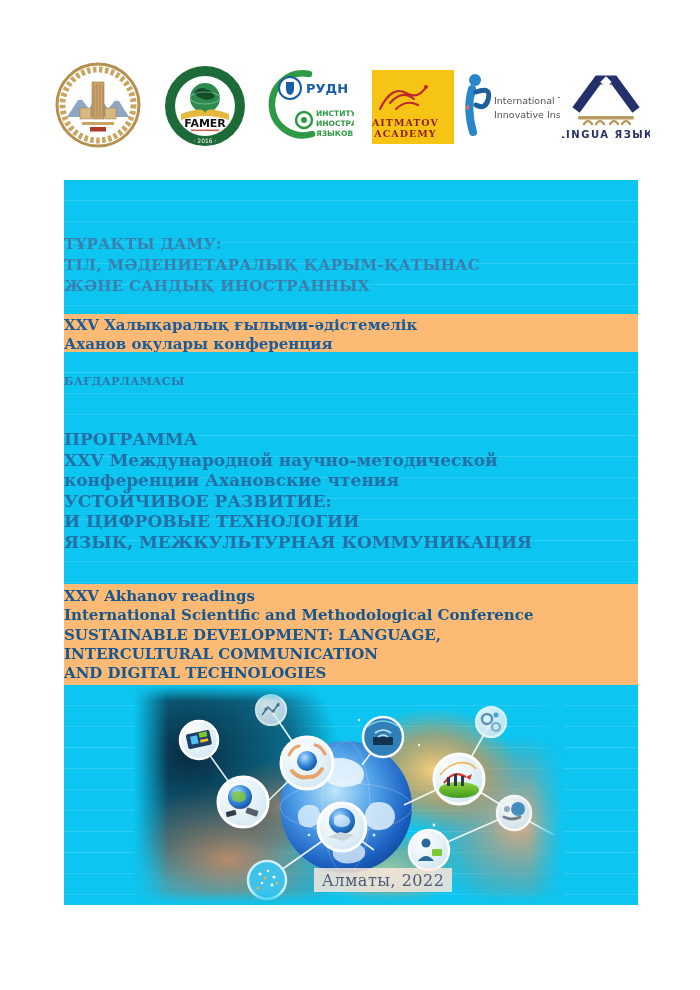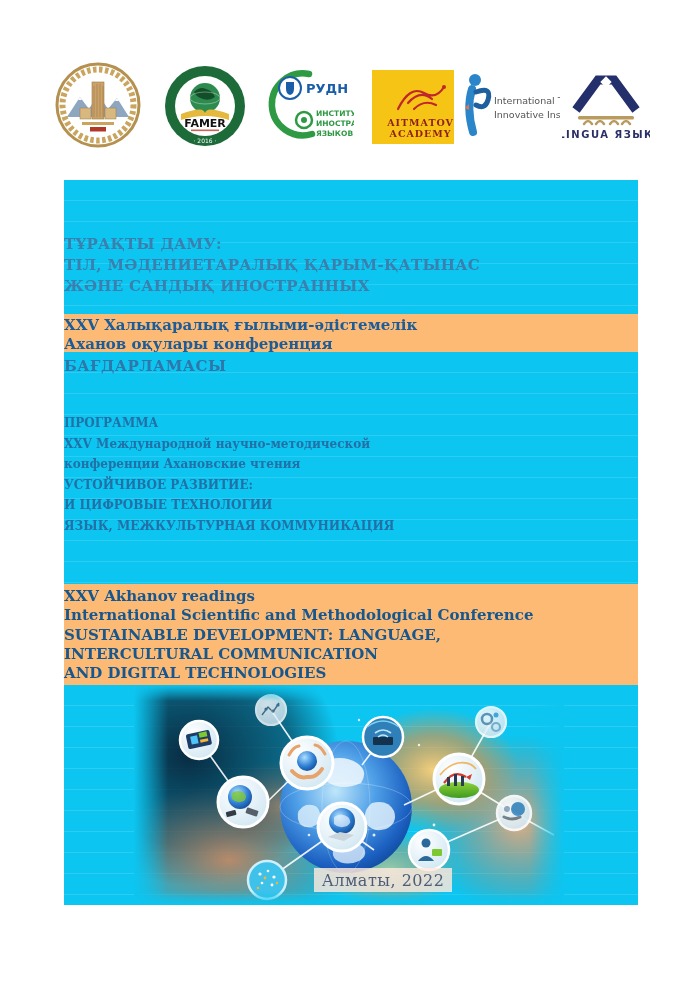--- a/index.html
+++ b/index.html
@@ -2,37 +2,37 @@
 <html><head>
 <meta charset="utf-8">
 <style>
   html,body{margin:0;padding:0;background:#ffffff;}
   .page{position:relative;width:700px;height:990px;background:#ffffff;overflow:hidden;
         font-family:"DejaVu Serif",serif;}
   
   .logo{position:absolute;display:flex;align-items:center;justify-content:center;}
   .logo svg{display:block;}
   .aitmatov-box{background:#f6c414;width:82px;height:74px;display:flex;flex-direction:column;
-        align-items:flex-end;justify-content:flex-end;padding-bottom:5px;box-sizing:border-box;}
+        align-items:flex-start;justify-content:flex-end;padding-bottom:5px;box-sizing:border-box;}
   .aitmatov-text{font-family:"DejaVu Serif",serif;font-weight:bold;color:#8e1f14;
         font-size:9.5px;letter-spacing:1px;line-height:11px;text-align:center;}
   
   .band{position:absolute;left:64px;width:574px;background:#0cc5f0;
         background-image:repeating-linear-gradient(180deg,rgba(255,255,255,0) 0px,rgba(255,255,255,0) 20px,rgba(255,255,255,.13) 20px,rgba(255,255,255,.13) 21px);}
   .band-a{top:180px;height:134px;}
   .band-b{top:352px;height:232px;}
   .band-c{top:685px;height:220px;overflow:hidden;}
   .white-strip{position:absolute;left:64px;width:574px;background:#fdba74;text-align:center;}
   .strip-kz{top:314px;height:38px;}
   .strip-en{top:584px;height:101px;}
   .ctr{text-align:left;font-weight:bold;}
   .kz-title{padding-top:54px;font-size:15px;line-height:21px;color:#3a7fae;letter-spacing:.3px;}
   .kz-sub{padding-top:2px;font-size:15px;line-height:19px;color:#1c5c98;}
-  .bagdarlama{margin-top:4px;font-size:15px;line-height:20px;color:#2f76a9;letter-spacing:.5px;}
-  .ru-block{margin-top:37px;font-size:12px;line-height:20.5px;color:#2270a6;}
+  .bagdarlama{margin-top:20px;font-size:11px;line-height:20px;color:#2f76a9;letter-spacing:.5px;}
+  .ru-block{margin-top:37px;font-size:17px;line-height:20.5px;color:#2270a6;}
   .program-en{margin-top:51px;font-size:10px;line-height:20px;color:#3590bd;letter-spacing:.5px;}
   .en-block{padding-top:3px;font-size:15px;line-height:19.3px;color:#16578f;}
   .it{}
   
   .photo{position:absolute;left:70px;top:0;}
   .almaty{position:absolute;left:250px;top:183px;width:138px;height:24px;z-index:5;
         background:rgba(255,233,221,.82);display:flex;align-items:center;justify-content:center;
         font-size:16px;color:#4d5c7a;letter-spacing:.5px;}
 </style>
 </head>

